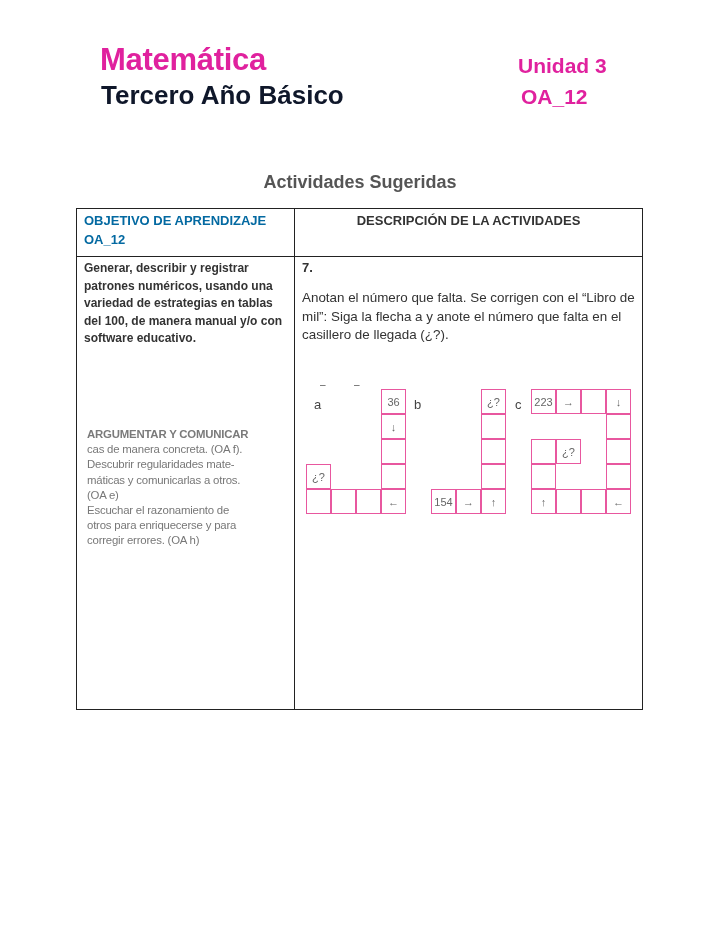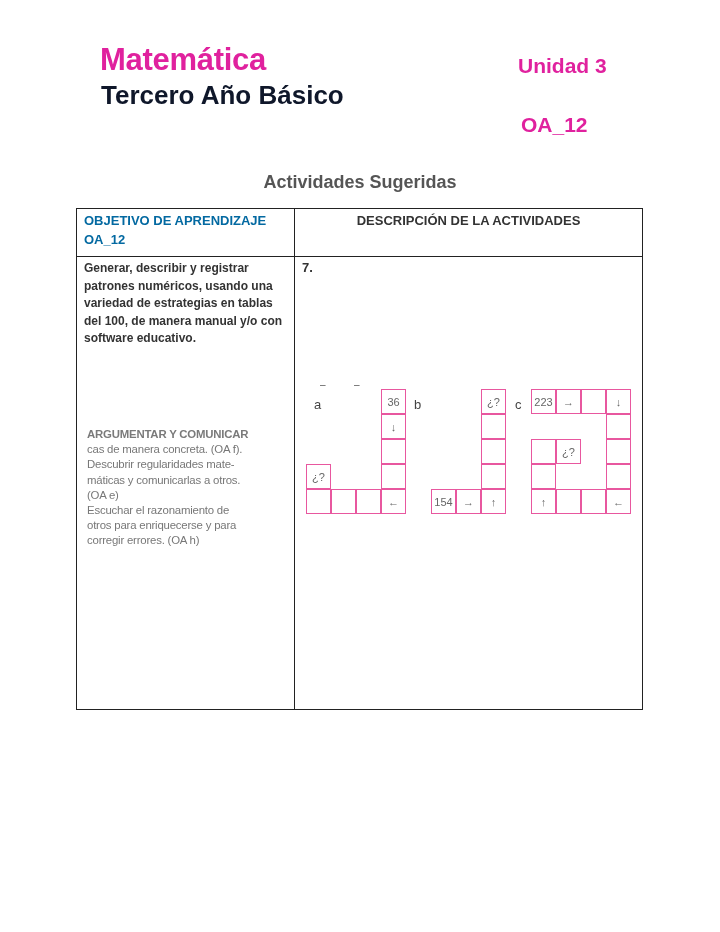--- a/index.html
+++ b/index.html
@@ -13,21 +13,21 @@
     left: 100px; top: 42px; font-size: 31px; font-weight: bold; color: #e0219e;
     letter-spacing: -0.3px;
   }
   .title-sub {
     left: 101px; top: 80px; font-size: 26px; font-weight: bold; color: #0f172a;
   }
   .unit {
     left: 518px; top: 54px; font-size: 21px; font-weight: bold; color: #e0219e;
   }
   .oa {
-    left: 521px; top: 85px; font-size: 21px; font-weight: bold; color: #e0219e; margin-top: 28px;
+    left: 521px; top: 85px; font-size: 21px; font-weight: bold; color: #e0219e;
   }
   .section-title {
     left: 0; width: 720px; top: 172px; text-align: center;
     font-size: 18px; font-weight: bold; color: #555555;
   }
   .table {
     left: 76px; top: 208px; width: 567px; height: 502px;
     border: 1px solid #222; box-sizing: border-box;
   }
   .vline { left: 217px; top: 0; width: 1px; height: 500px; background: #222; }
@@ -90,20 +90,21 @@
     <div>cas de manera concreta. (OA f).</div>
     <div>Descubrir regularidades mate-</div>
     <div>máticas y comunicarlas a otros.</div>
     <div>(OA e)</div>
     <div>Escuchar el razonamiento de</div>
     <div>otros para enriquecerse y para</div>
     <div>corregir errores. (OA h)</div>
   </div>
 
   <div class="abs act-num">7.</div>
+  <div class="abs act-desc">Anotan el número que falta. Se corrigen con el “Libro de mil”: Siga la flecha a y anote el número que falta en el casillero de llegada (¿?).</div>
 </div>
 
 <div class="abs dash" style="left:320px; top:379px;">–</div>
 <div class="abs dash" style="left:354px; top:379px;">–</div>
 
 <div>
   <div class="abs puzzle-label" style="left:314px; top:397px;">a</div>
   <div class="cell" style="left:381px; top:389px;">36</div>
   <div class="cell" style="left:381px; top:414px;">↓</div>
   <div class="cell" style="left:381px; top:439px;"></div>

